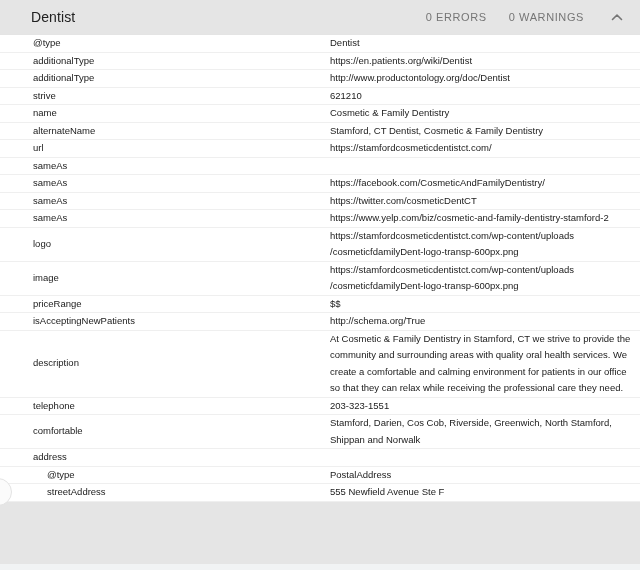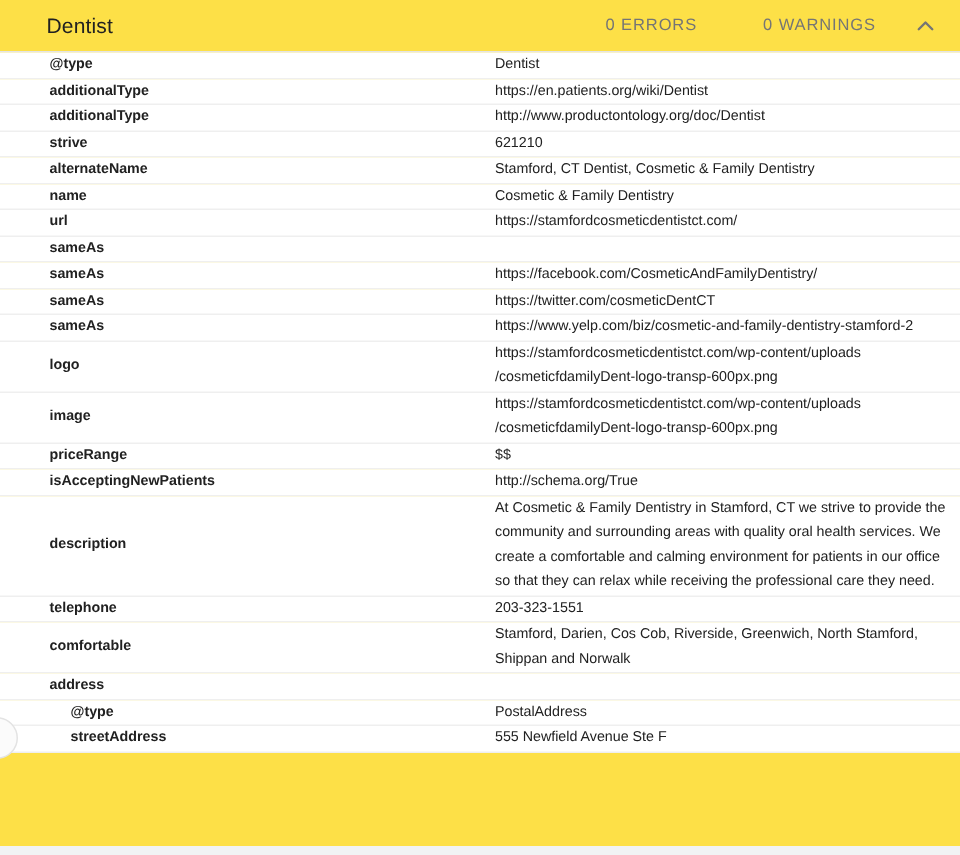--- a/index.html
+++ b/index.html
@@ -4,42 +4,42 @@
 <style>
   * { margin: 0; padding: 0; box-sizing: border-box; }
   html, body {
     width: 640px; height: 570px;
     background: #fff;
     overflow: hidden;
     font-family: "Liberation Sans", "DejaVu Sans", sans-serif;
     color: #212121;
     position: relative;
   }
-  .panel { width: 640px; height: 570px; background: #fde047; position: relative; }
+  .panel { width: 640px; height: 570px; background: #e5e5e5; position: relative; }
 
   
   .header {
     height: 35px;
     display: flex;
     align-items: center;
     border-bottom: 1px solid #e4e4e4;
     padding: 0 14px 0 31px;
   }
   .title {
     font-size: 14px;
     color: #212121;
     letter-spacing: 0.1px;
     flex: 0 0 auto;
   }
   .header-spacer { flex: 1; }
   .status-label {
     font-size: 11px;
     color: #757575;
     letter-spacing: 0.6px;
-    margin-left: 44px;
+    margin-left: 22px;
     white-space: nowrap;
   }
   .chevron-btn {
     margin-left: 24px;
     width: 18px; height: 18px;
     display: flex; align-items: center; justify-content: center;
     cursor: pointer;
     background: none; border: none; padding: 0;
   }
 
@@ -49,21 +49,21 @@
     display: flex;
     align-items: center;
     border-bottom: 1px solid #efefef;
     background: #fff;
   }
   .prop-cell {
     flex: 0 0 330px;
     width: 330px;
     padding-left: 33px;
     font-size: 9.5px;
-    font-weight: 700;
+    font-weight: 400;
     color: #212121;
     line-height: 16.5px;
     white-space: nowrap;
     overflow: hidden;
   }
   .row.indent-1 .prop-cell { padding-left: 47px; }
   .val-cell {
     flex: 1 1 auto;
     font-size: 9.5px;
     font-weight: 400;
@@ -123,26 +123,26 @@
       </div>
       <div class="row">
         <div class="prop-cell">additionalType</div>
         <div class="val-cell">http://www.productontology.org/doc/Dentist</div>
       </div>
       <div class="row">
         <div class="prop-cell">strive</div>
         <div class="val-cell">621210</div>
       </div>
       <div class="row">
+        <div class="prop-cell">name</div>
+        <div class="val-cell">Cosmetic &amp; Family Dentistry</div>
+      </div>
+      <div class="row">
         <div class="prop-cell">alternateName</div>
         <div class="val-cell">Stamford, CT Dentist, Cosmetic &amp; Family Dentistry</div>
-      </div>
-      <div class="row">
-        <div class="prop-cell">name</div>
-        <div class="val-cell">Cosmetic &amp; Family Dentistry</div>
       </div>
       <div class="row">
         <div class="prop-cell">url</div>
         <div class="val-cell">https://stamfordcosmeticdentistct.com/</div>
       </div>
       <div class="row">
         <div class="prop-cell">sameAs</div>
       </div>
       <div class="row">
         <div class="prop-cell">sameAs</div>

